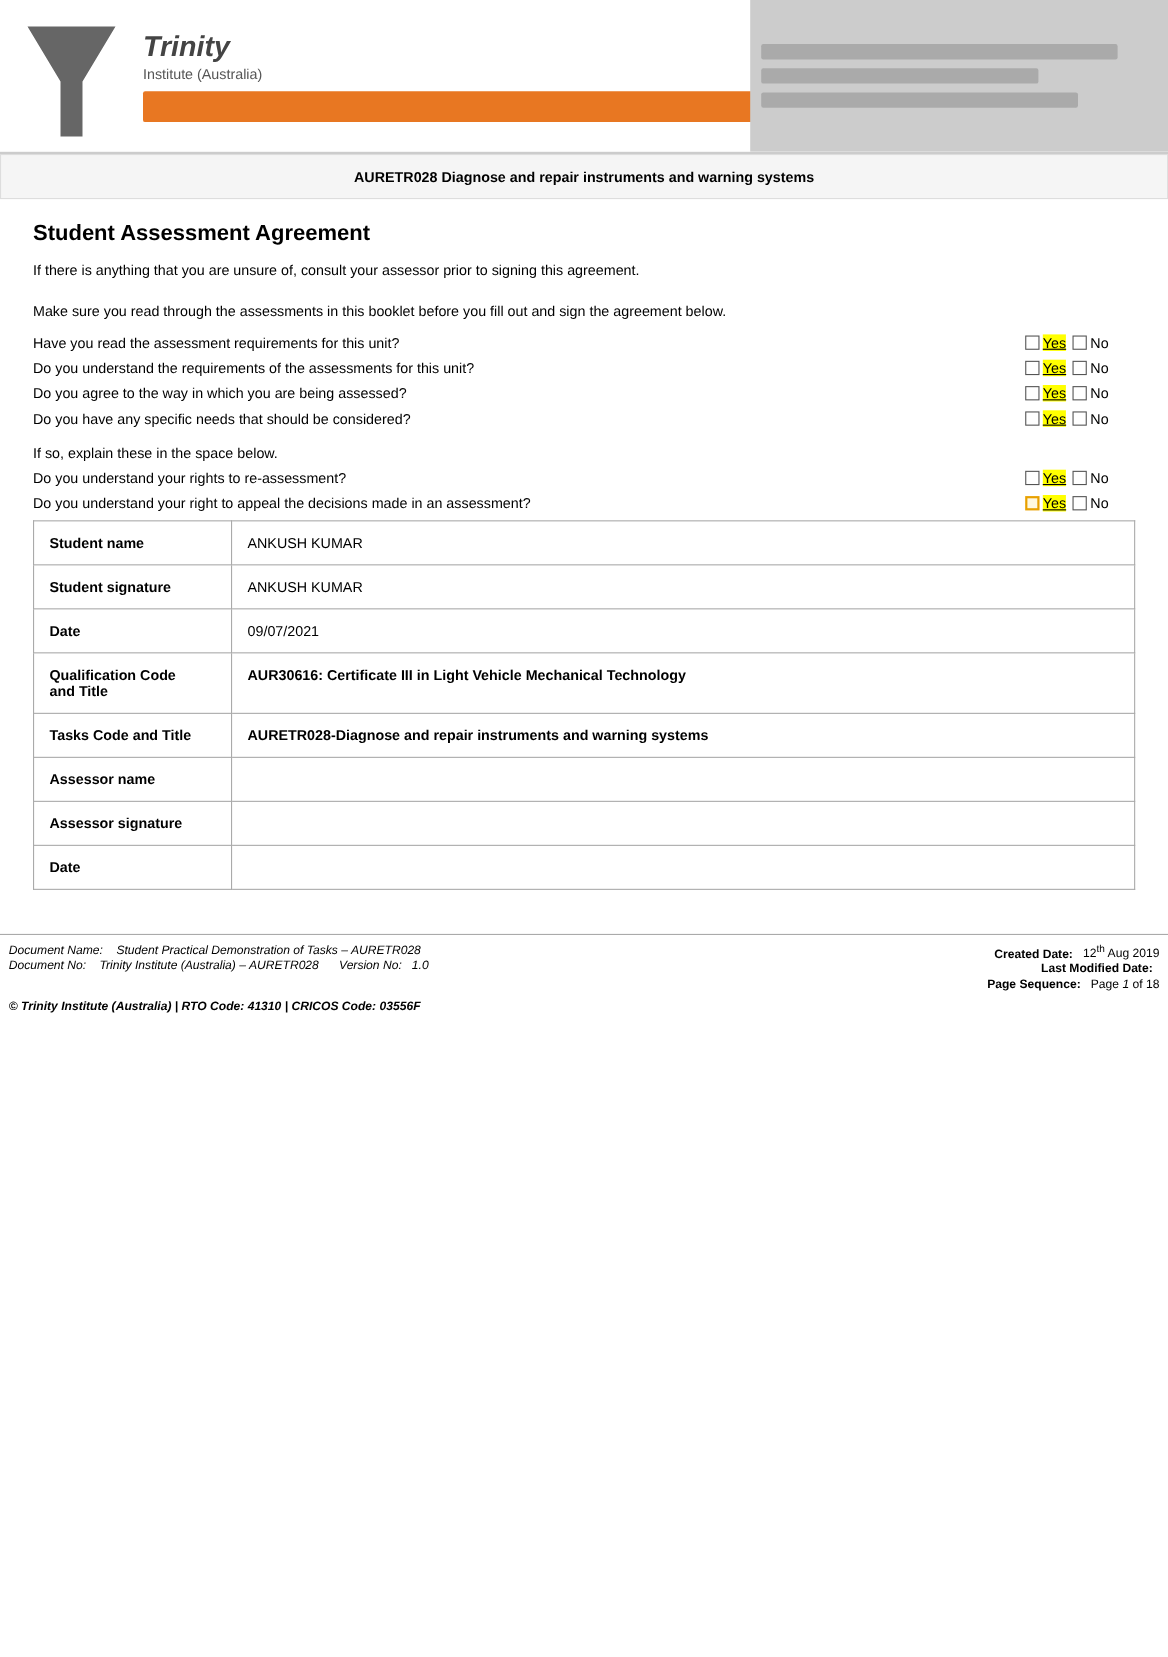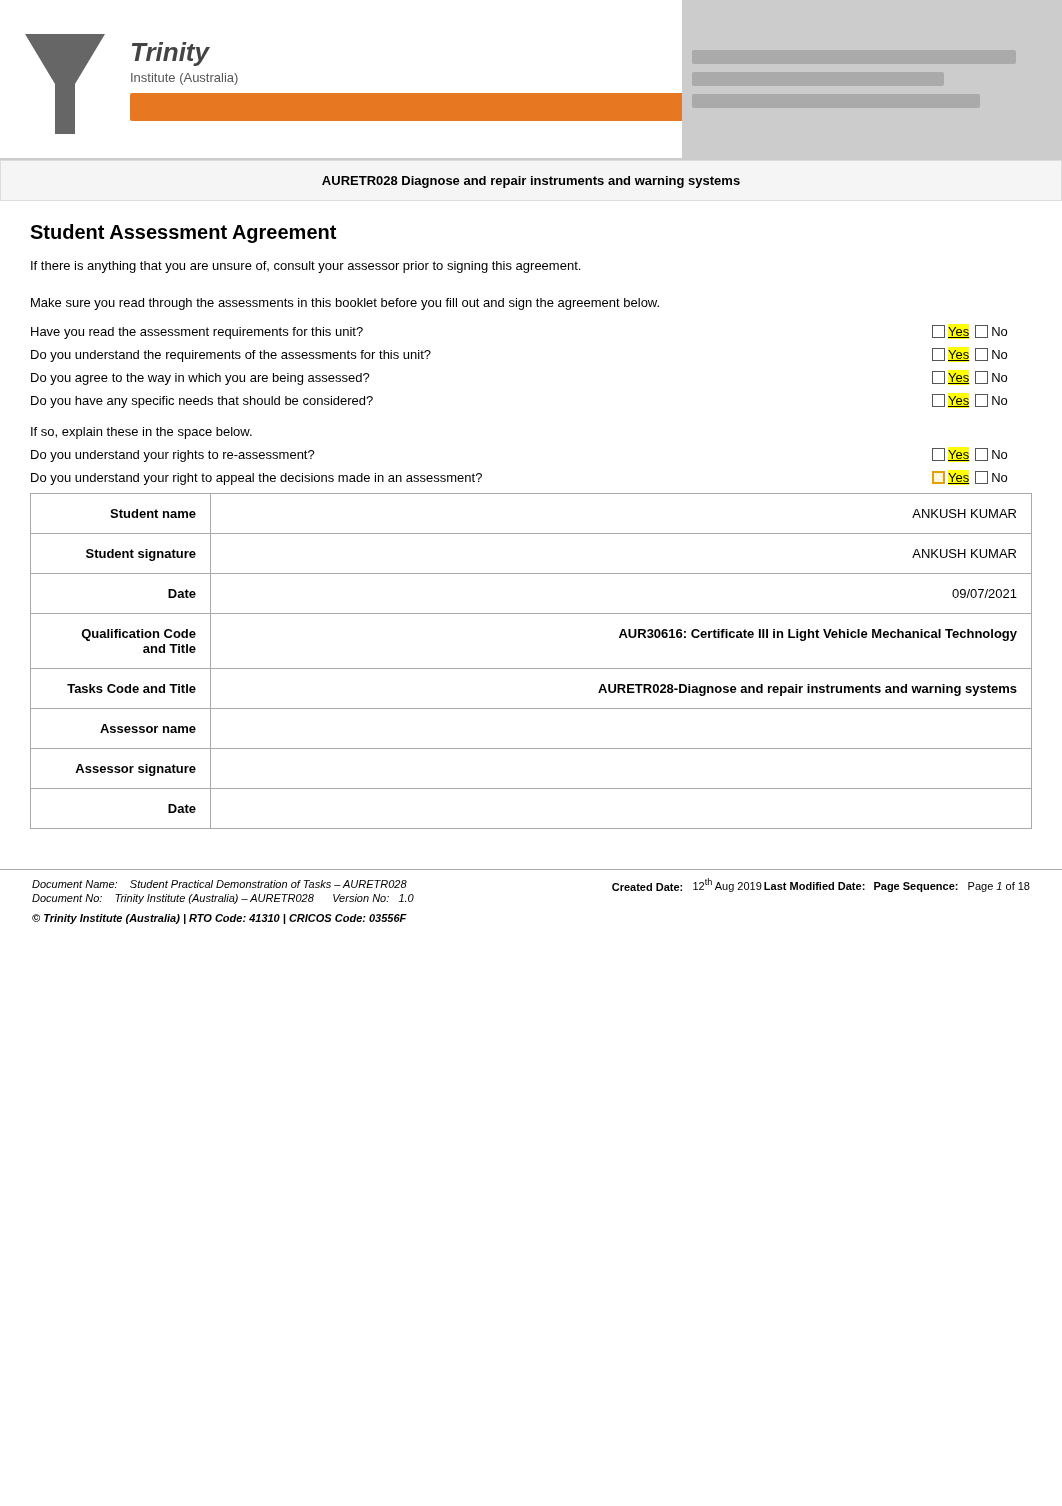--- a/index.html
+++ b/index.html
@@ -10,21 +10,21 @@
       color: #000;
       width: 1062px;
       min-height: 1506px;
     }
 
     .header-banner {
       background: #fff;
       border-bottom: 2px solid #ccc;
       padding: 0;
       position: relative;
-      height: 160px;
+      height: 140px;
       overflow: hidden;
     }
 
     .header-logo-area {
       display: flex;
       align-items: center;
       height: 100%;
       padding: 10px 20px;
     }
 
@@ -155,21 +155,20 @@
     .if-so-text {
       margin-top: 16px;
       margin-bottom: 8px;
       font-size: 13px;
     }
 
     .info-table {
       width: 100%;
       border-collapse: collapse;
       margin-top: 7px;
-      text-align: right;
     }
 
     .info-table td {
       border: 1px solid #aaa;
       padding: 12px 14px;
       vertical-align: top;
       font-size: 13px;
     }
 
     .info-table td.label-cell {
@@ -178,21 +177,21 @@
       background: #fff;
     }
 
     .info-table td.value-cell {
       background: #fff;
       font-weight: normal;
     }
 
     .footer-area {
       border-top: 1px solid #aaa;
-      padding: 8px 32px;
+      padding: 8px 8px;
       display: flex;
       flex-direction: column;
       gap: 4px;
       font-size: 11px;
       margin-top: 20px;
     }
   </style>
 </head>
 <body>
 
@@ -375,21 +374,21 @@
       <div style="font-style: italic;">
         <span>Document No:</span>
         &nbsp;&nbsp;
         <span>Trinity Institute (Australia) – AURETR028</span>
         &nbsp;&nbsp;&nbsp;&nbsp;
         <span>Version No:</span>
         &nbsp;
         <span>1.0</span>
       </div>
     </div>
-    <div style="display: flex; flex-direction: row; align-items: flex-end; gap: 2px;">
+    <div style="display: flex; flex-direction: column; align-items: flex-end; gap: 2px;">
       <div>
         <span style="font-weight: bold;">Created Date:</span>
         &nbsp;
         <span>12<sup>th</sup> Aug 2019</span>
       </div>
       <div>
         <span style="font-weight: bold;">Last Modified Date:</span>
         &nbsp;
       </div>
       <div>

